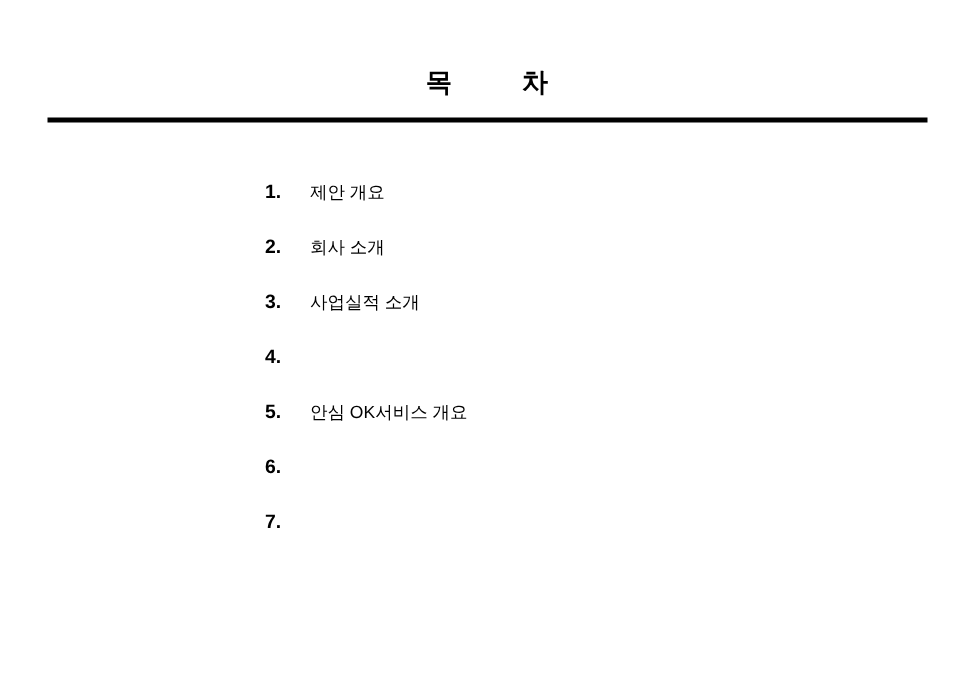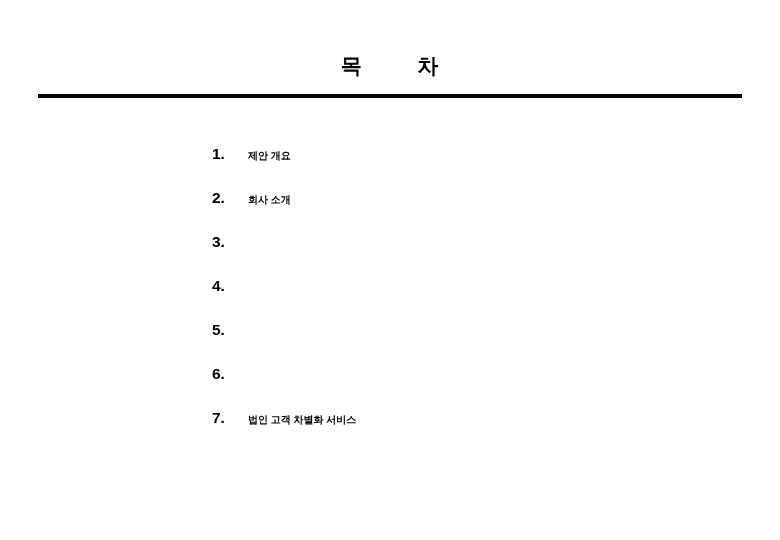--- a/index.html
+++ b/index.html
@@ -53,22 +53,22 @@
   }
   .toc-num {
     width: 36px;
     flex: 0 0 36px;
     font-size: 15.5px;
     font-weight: bold;
     color: #000000;
     text-align: left;
   }
   .toc-label {
-    font-size: 10px;
-    font-weight: bold;
+    font-size: 14px;
+    font-weight: normal;
     color: #000000;
     white-space: pre;
   }
 </style>
 </head>
 <body>
 
 <div class="slide">
 
   <div class="slide-title">목        차</div>
@@ -82,33 +82,34 @@
       <span class="toc-label">제안 개요</span>
     </div>
 
     <div class="toc-item">
       <span class="toc-num">2.</span>
       <span class="toc-label">회사 소개</span>
     </div>
 
     <div class="toc-item">
       <span class="toc-num">3.</span>
+      <span class="toc-label">사업실적 소개</span>
     </div>
 
     <div class="toc-item">
       <span class="toc-num">4.</span>
     </div>
 
     <div class="toc-item">
       <span class="toc-num">5.</span>
+      <span class="toc-label">안심 OK서비스 개요</span>
     </div>
 
     <div class="toc-item">
       <span class="toc-num">6.</span>
     </div>
 
     <div class="toc-item">
       <span class="toc-num">7.</span>
-      <span class="toc-label">법인 고객 차별화 서비스</span>
     </div>
 
   </div>
 </div>
 
 </body></html>

